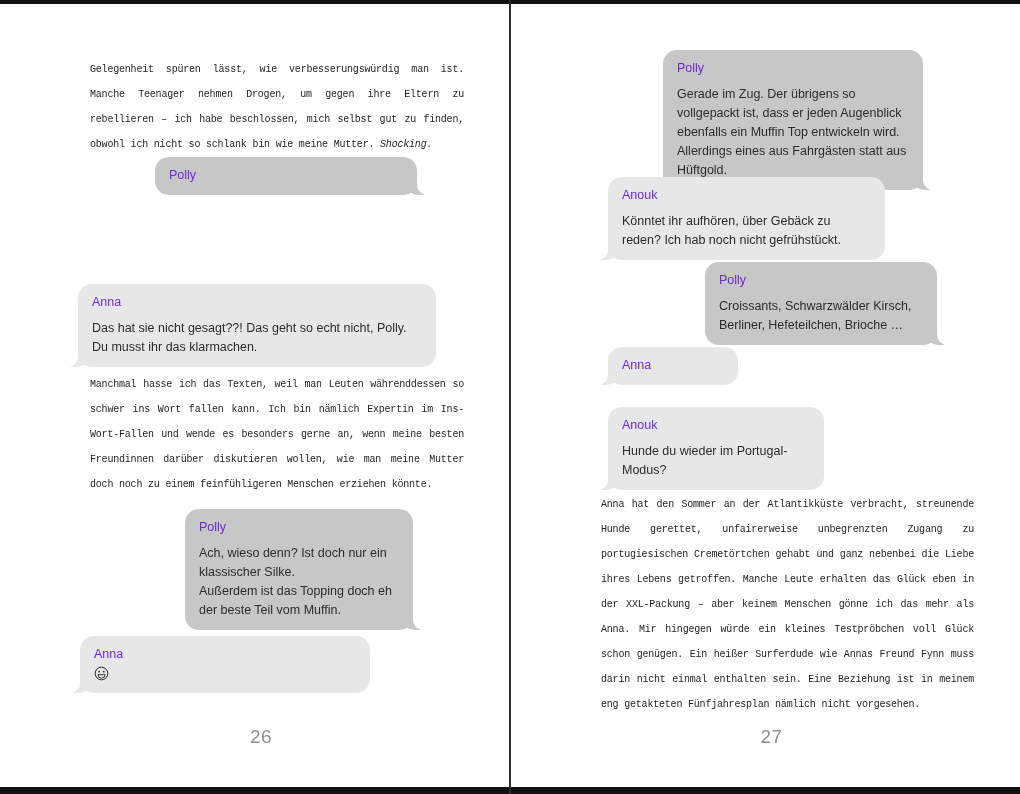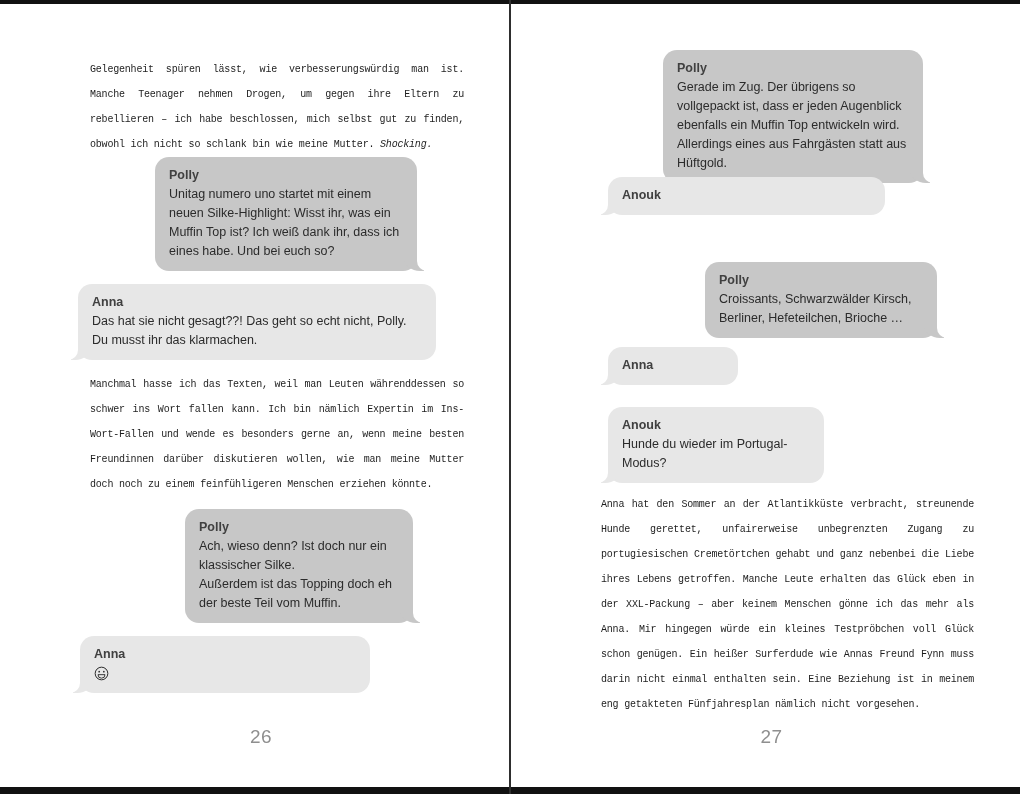--- a/index.html
+++ b/index.html
@@ -39,22 +39,22 @@
   .bubble{
     position:absolute;
     background:var(--bb);
     border-radius:14px;
     padding:9px 14px 10px 14px;
     font-size:12.5px;line-height:19px;
     color:var(--chat-text);
   }
   .bubble.polly{--bb:var(--polly-bubble);}
   .bubble.friend{--bb:var(--friend-bubble);}
-  .bubble .sender{font-weight:bold;color:#404040;}
-  .bubble .msg{white-space:pre-line;}
+  .bubble .sender{font-weight:normal;color:#6d28d9;}
+  .bubble .msg{white-space:pre-line;margin-top:7px;}
   
   .bubble.right::before{
     content:"";position:absolute;bottom:0;right:-7px;
     width:20px;height:18px;background:var(--bb);
     border-bottom-left-radius:16px 14px;
   }
   .bubble.right::after{
     content:"";position:absolute;bottom:0;right:-26px;
     width:26px;height:20px;background:#fff;
     border-bottom-left-radius:10px;
@@ -87,21 +87,20 @@
   <div class="bar top"></div>
   <div class="bar bottom"></div>
   <div class="gutter"></div>
 
   <div>
 
     <p class="para" style="left:74px;top:57px;width:374px;"><span>Gelegenheit spüren lässt, wie verbesserungswürdig man ist. Manche Teenager nehmen Drogen, um gegen ihre Eltern zu rebellieren – ich habe beschlossen, mich selbst gut zu finden, obwohl ich nicht so schlank bin wie meine Mutter. </span><span class="ital">Shocking.</span></p>
 
     <div class="bubble polly right" style="left:155px;top:157px;width:262px;">
       <div class="sender">Polly</div>
-      <div class="msg">Unitag numero uno startet mit einem neuen Silke-Highlight: Wisst ihr, was ein Muffin Top ist? Ich weiß dank ihr, dass ich eines habe. Und bei euch so?</div>
     </div>
 
     <div class="bubble friend left" style="left:78px;top:284px;width:358px;">
       <div class="sender">Anna</div>
       <div class="msg">Das hat sie nicht gesagt??! Das geht so echt nicht, Polly. Du musst ihr das klarmachen.</div>
     </div>
 
     <p class="para" style="left:74px;top:372px;width:374px;"><span>Manchmal hasse ich das Texten, weil man Leuten währenddessen so schwer ins Wort fallen kann. Ich bin nämlich Expertin im Ins-Wort-Fallen und wende es besonders gerne an, wenn meine besten Freundinnen darüber diskutieren wollen, wie man meine Mutter doch noch zu einem feinfühligeren Menschen erziehen könnte.</span></p>
 
     <div class="bubble polly right" style="left:185px;top:509px;width:228px;">
@@ -129,20 +128,21 @@
 
   <div>
 
     <div class="bubble polly right" style="left:663px;top:50px;width:260px;">
       <div class="sender">Polly</div>
       <div class="msg">Gerade im Zug. Der übrigens so vollgepackt ist, dass er jeden Augenblick ebenfalls ein Muffin Top entwickeln wird. Allerdings eines aus Fahrgästen statt aus Hüftgold.</div>
     </div>
 
     <div class="bubble friend left" style="left:608px;top:177px;width:277px;">
       <div class="sender">Anouk</div>
+      <div class="msg">Könntet ihr aufhören, über Gebäck zu reden? Ich hab noch nicht gefrühstückt.</div>
     </div>
 
     <div class="bubble polly right" style="left:705px;top:262px;width:232px;">
       <div class="sender">Polly</div>
       <div class="msg">Croissants, Schwarzwälder Kirsch, Berliner, Hefeteilchen, Brioche …</div>
     </div>
 
     <div class="bubble friend left" style="left:608px;top:347px;width:130px;">
       <div class="sender">Anna</div>
     </div>

